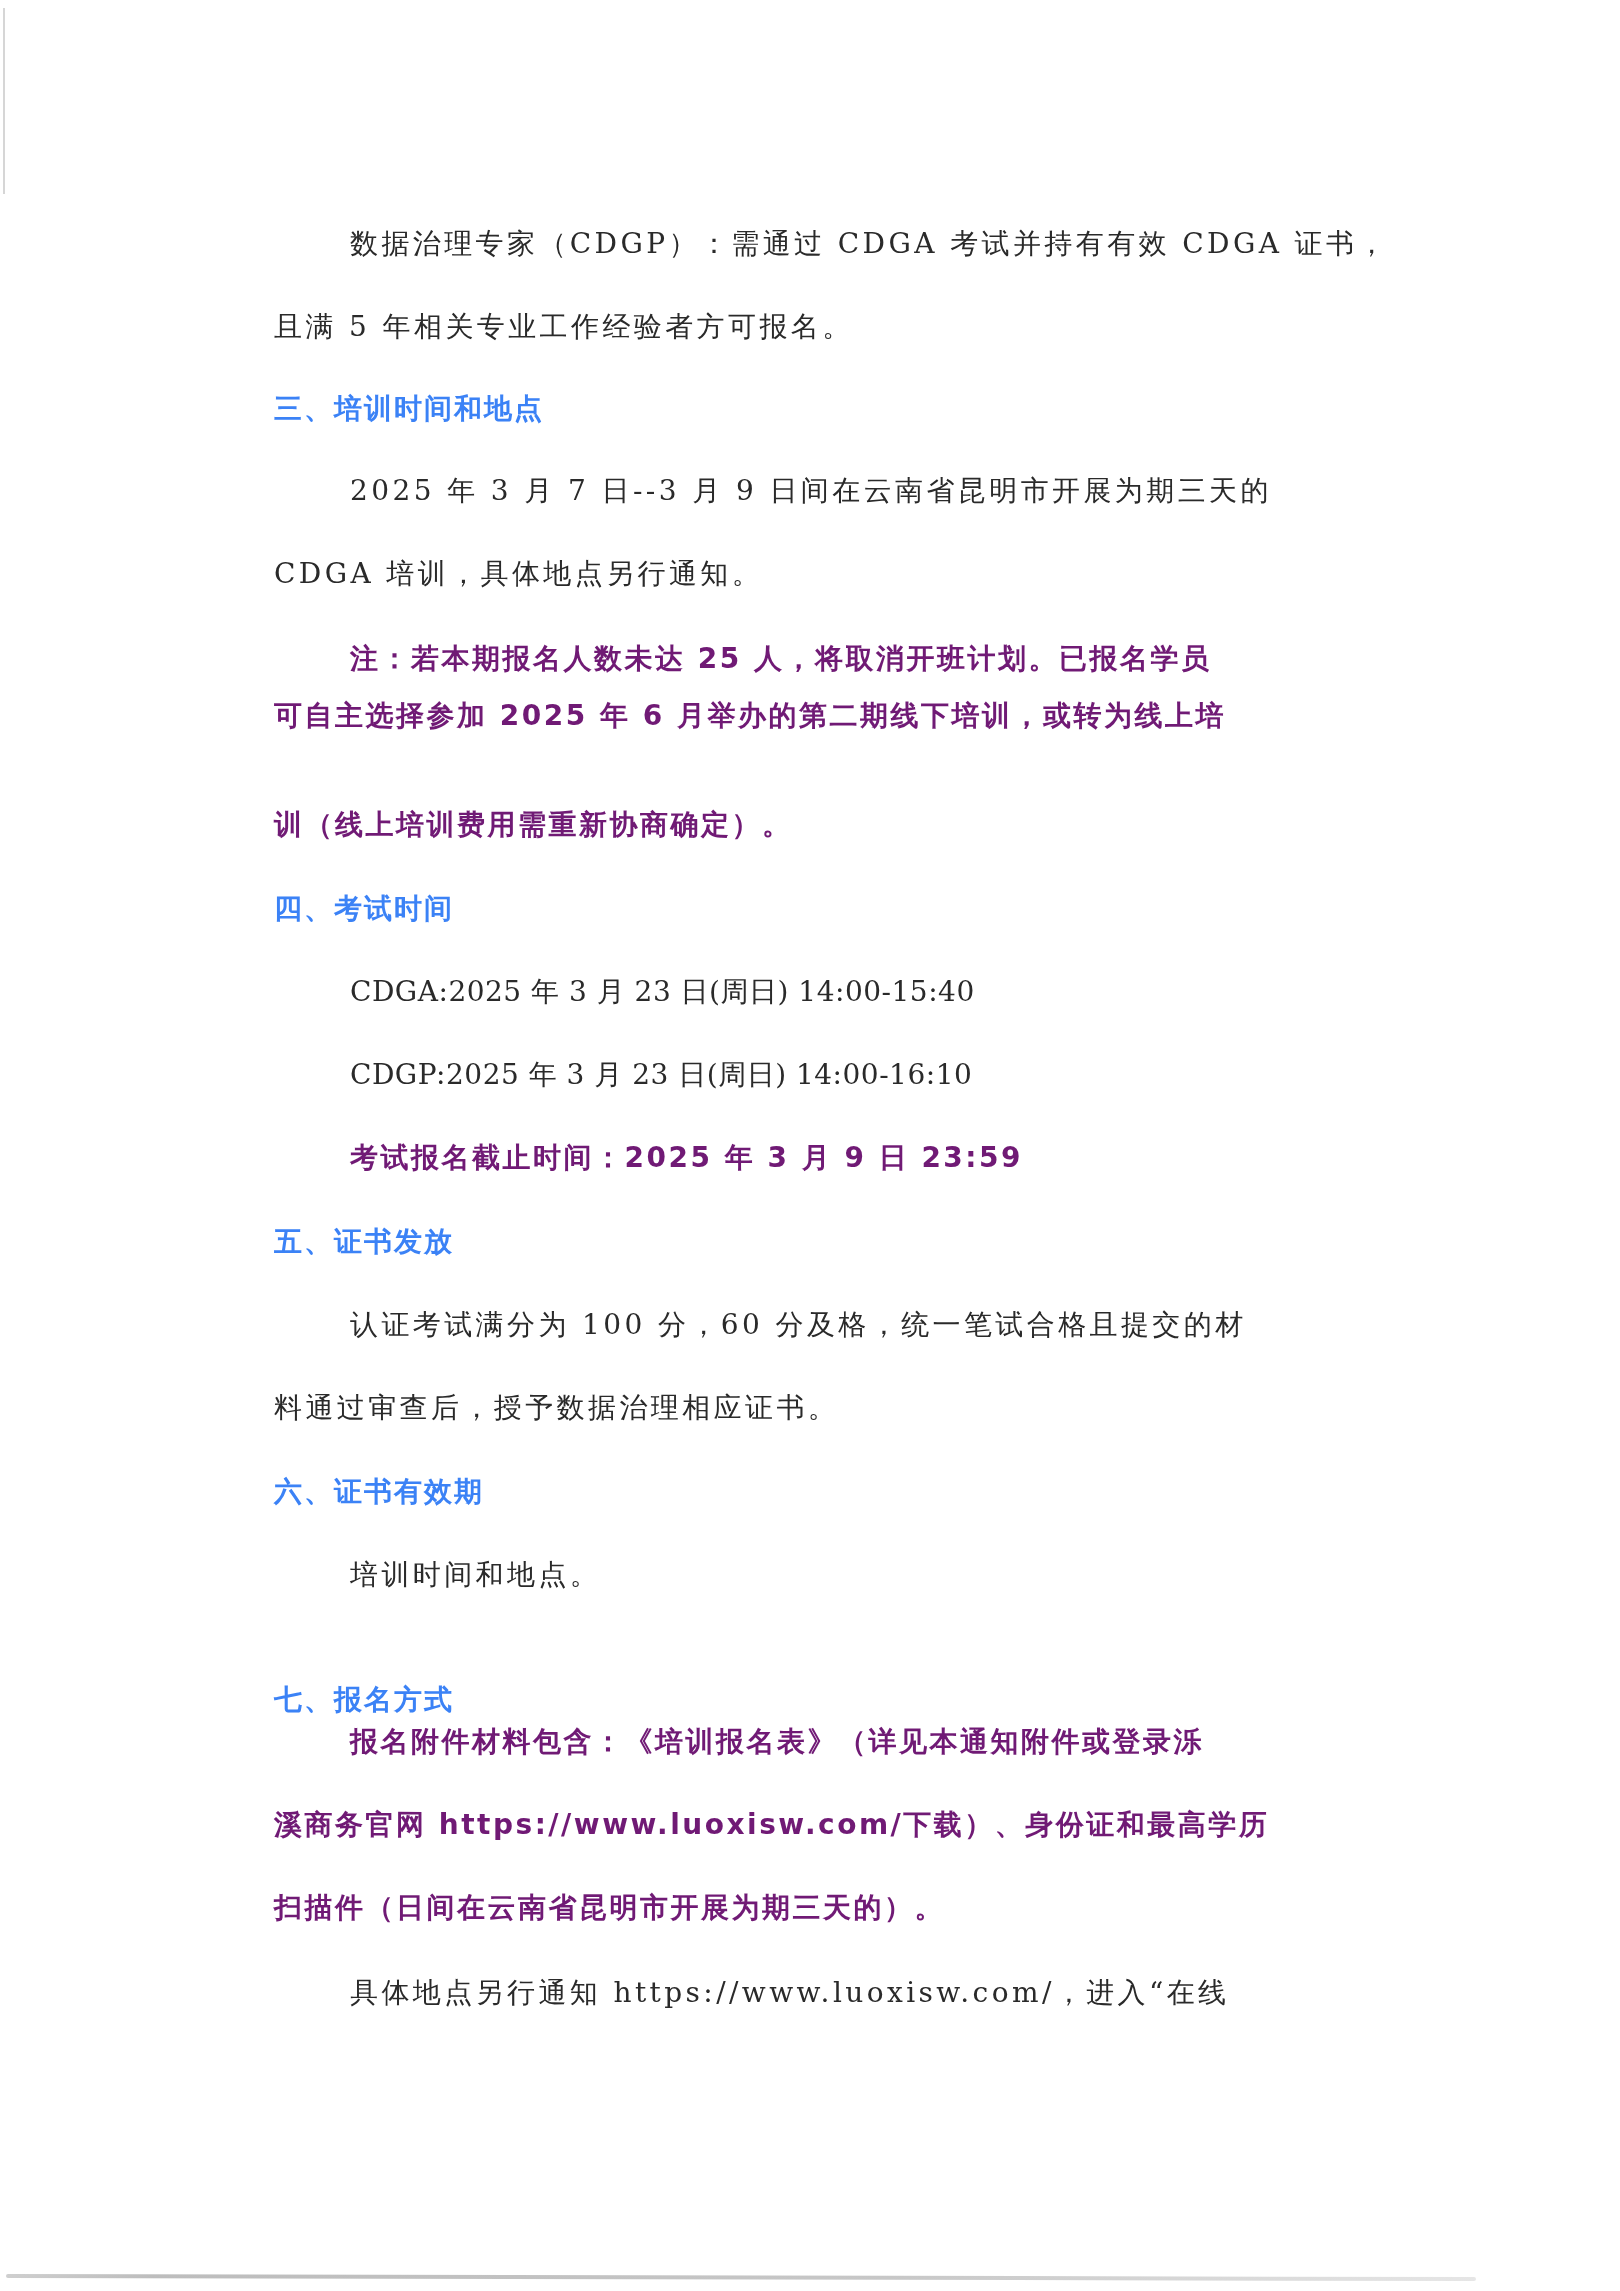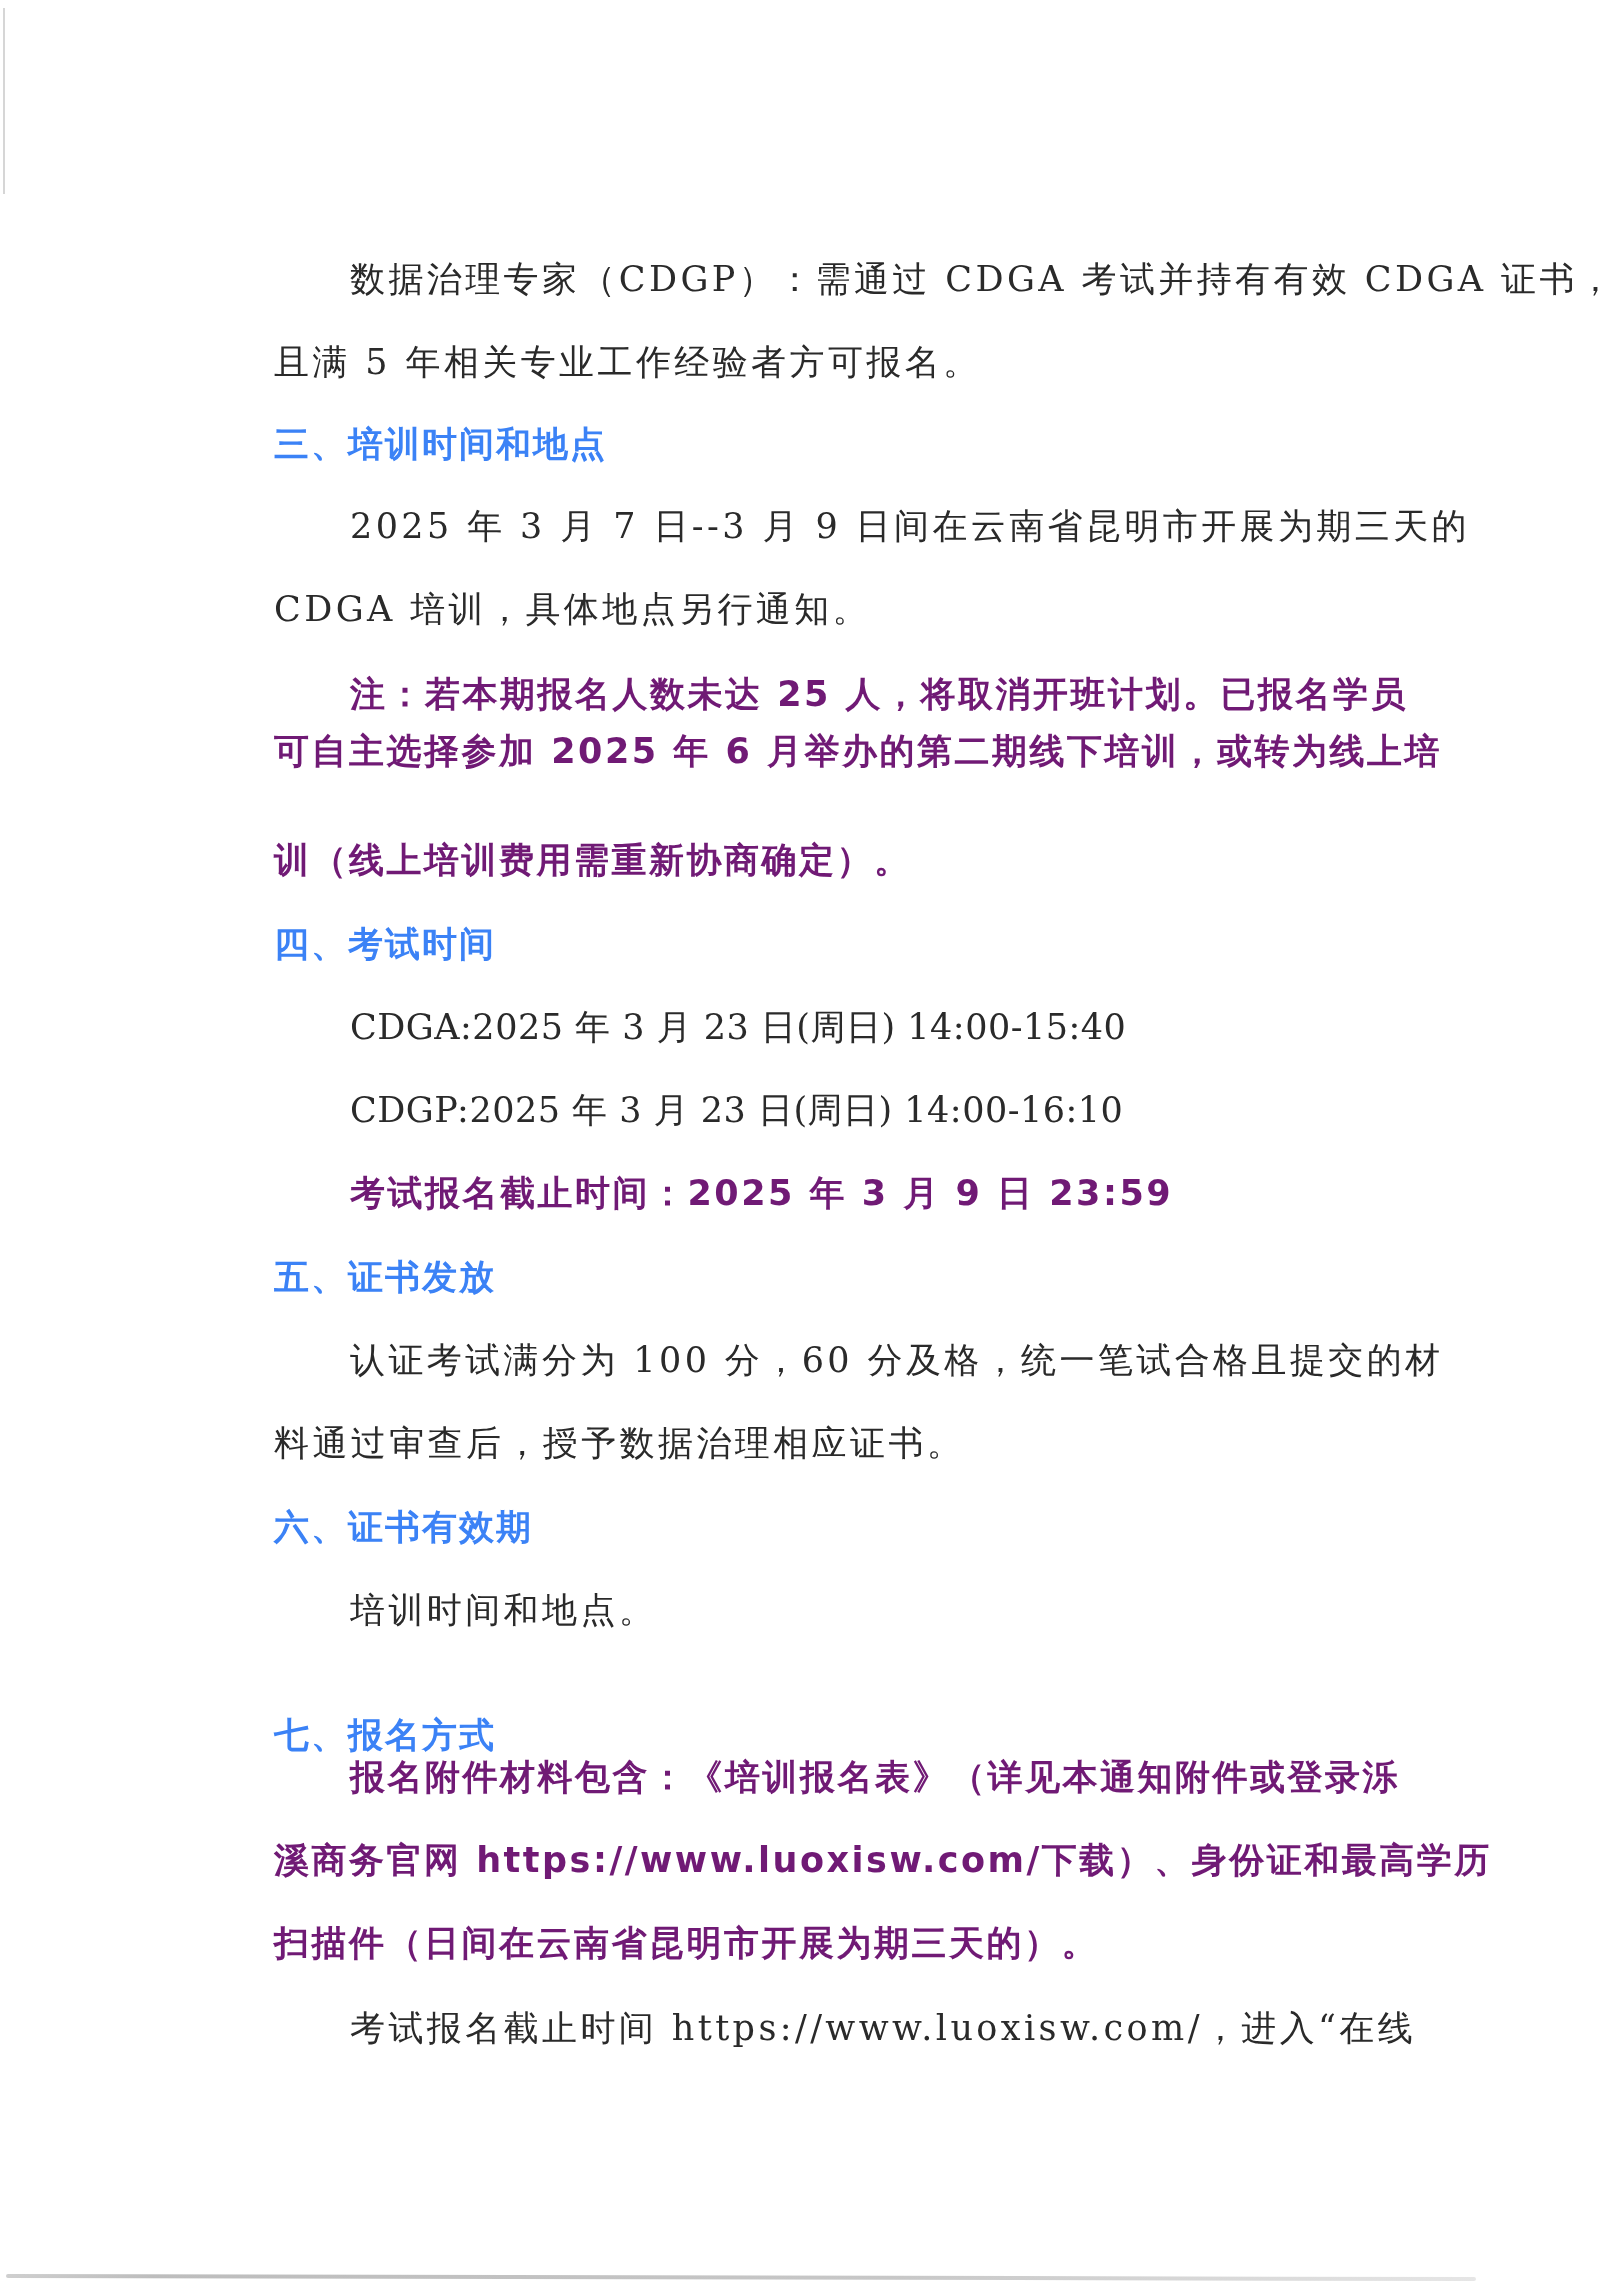--- a/index.html
+++ b/index.html
@@ -38,24 +38,23 @@
       position: absolute;
       left: 274px;
       top: 216px;
       width: 1122px;
     }
     .line {
       position: absolute;
       left: 0;
       height: 55px;
       line-height: 55px;
-      font-size: 35px;
+      font-size: 28px;
       white-space: nowrap;
       letter-spacing: 3.4px;
-      margin-top: 36px;
     }
     .indent { left: 76px; }
     .heading {
       font-family: "DejaVu Sans", "Liberation Sans", sans-serif;
       font-weight: bold;
       letter-spacing: 2px;
       color: #3b82f6;
     }
     .bold {
       font-family: "DejaVu Sans", "Liberation Sans", sans-serif;
@@ -93,18 +92,18 @@
   <div class="line" style="top:1164px">料通过审查后，授予数据治理相应证书。</div>
 
   <div class="line heading" style="top:1248px">六、证书有效期</div>
   <div class="line indent" style="top:1331px">培训时间和地点。</div>
 
   <div class="line heading" style="top:1456px">七、报名方式</div>
   <div class="line indent bold" style="top:1498px">报名附件材料包含：《培训报名表》（详见本通知附件或登录泺</div>
   <div class="line bold" style="top:1581px">溪商务官网 https://www.luoxisw.com/下载）、身份证和最高学历</div>
   <div class="line bold" style="top:1664px">扫描件（日间在云南省昆明市开展为期三天的）。</div>
 
-  <div class="line indent" style="top:1749px">考试报名截止时间 https://www.luoxisw.com/，进入“在线</div>
+  <div class="line indent" style="top:1749px">具体地点另行通知 https://www.luoxisw.com/，进入“在线</div>
 
 </div>
 
 <div class="scan-edge-bottom"></div>
 
 
 </body></html>

